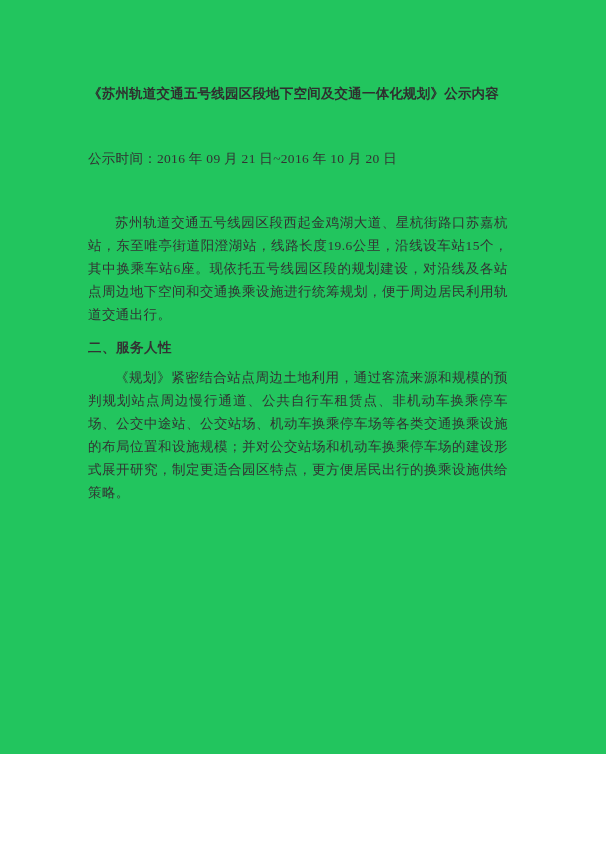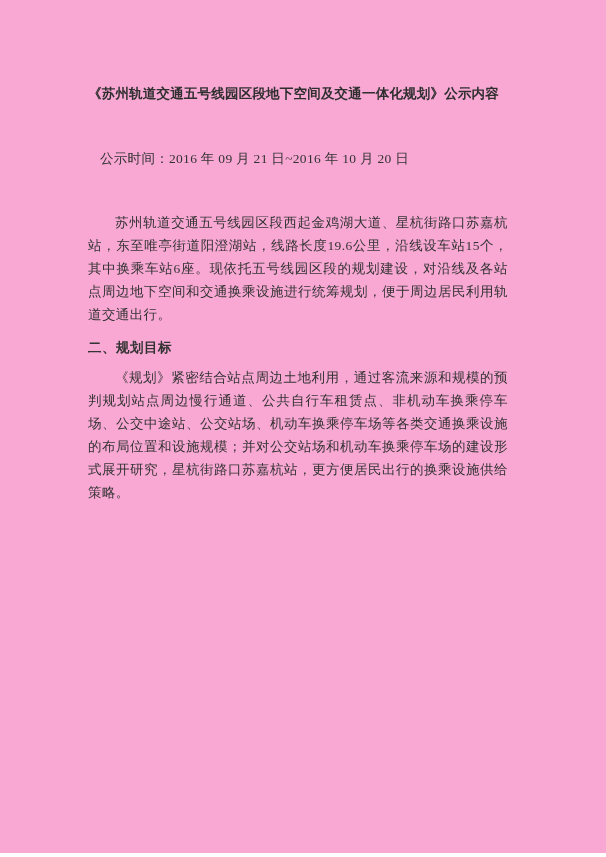--- a/index.html
+++ b/index.html
@@ -3,39 +3,39 @@
 <meta charset="utf-8">
 <style>
   html, body {
     margin: 0;
     padding: 0;
     background: #ffffff;
   }
   .page {
     position: relative;
     width: 606px;
-    height: 853px;
+    height: 754px;
     margin: 0 auto;
-    background: #f9a8d4;
+    background: #22c55e;
     box-sizing: border-box;
     padding: 82px 86px 0 88px;
     font-family: "Liberation Serif", "DejaVu Serif", serif;
     color: #333333;
     font-size: 13.5px;
     line-height: 23px;
     overflow: hidden;
   }
   .doc-title {
     font-weight: 700;
     color: #2f2f2f;
     letter-spacing: 0.2px;
     margin: 0 0 42px 0;
   }
   .publish-time {
-    margin: 0 0 41px 12px;
+    margin: 0 0 41px 0;
     letter-spacing: 0.3px;
   }
   .section {
     margin: 0;
   }
   .section-heading {
     font-weight: 600;
     margin: 10px 0 7px 0;
     letter-spacing: 0.5px;
   }
@@ -56,20 +56,20 @@
 
   <div class="doc-title">《苏州轨道交通五号线园区段地下空间及交通一体化规划》公示内容</div>
 
   <div class="publish-time">公示时间：2016 年 09 月 21 日~2016 年 10 月 20 日</div>
 
   <div class="section">
     <p class="para">苏州轨道交通五号线园区段西起金鸡湖大道、星杭街路口苏嘉杭站，东至唯亭街道阳澄湖站，线路长度19.6公里，沿线设车站15个，其中换乘车站6座。现依托五号线园区段的规划建设，对沿线及各站点周边地下空间和交通换乘设施进行统筹规划，便于周边居民利用轨道交通出行。</p>
   </div>
 
   <div class="section">
-    <div class="section-heading">二、规划目标</div>
+    <div class="section-heading">二、服务人性</div>
   </div>
 
   <div class="section">
-    <p class="para">《规划》紧密结合站点周边土地利用，通过客流来源和规模的预判规划站点周边慢行通道、公共自行车租赁点、非机动车换乘停车场、公交中途站、公交站场、机动车换乘停车场等各类交通换乘设施的布局位置和设施规模；并对公交站场和机动车换乘停车场的建设形式展开研究，星杭街路口苏嘉杭站，更方便居民出行的换乘设施供给策略。</p>
+    <p class="para">《规划》紧密结合站点周边土地利用，通过客流来源和规模的预判规划站点周边慢行通道、公共自行车租赁点、非机动车换乘停车场、公交中途站、公交站场、机动车换乘停车场等各类交通换乘设施的布局位置和设施规模；并对公交站场和机动车换乘停车场的建设形式展开研究，制定更适合园区特点，更方便居民出行的换乘设施供给策略。</p>
   </div>
 
 </div>
 
 </body></html>

